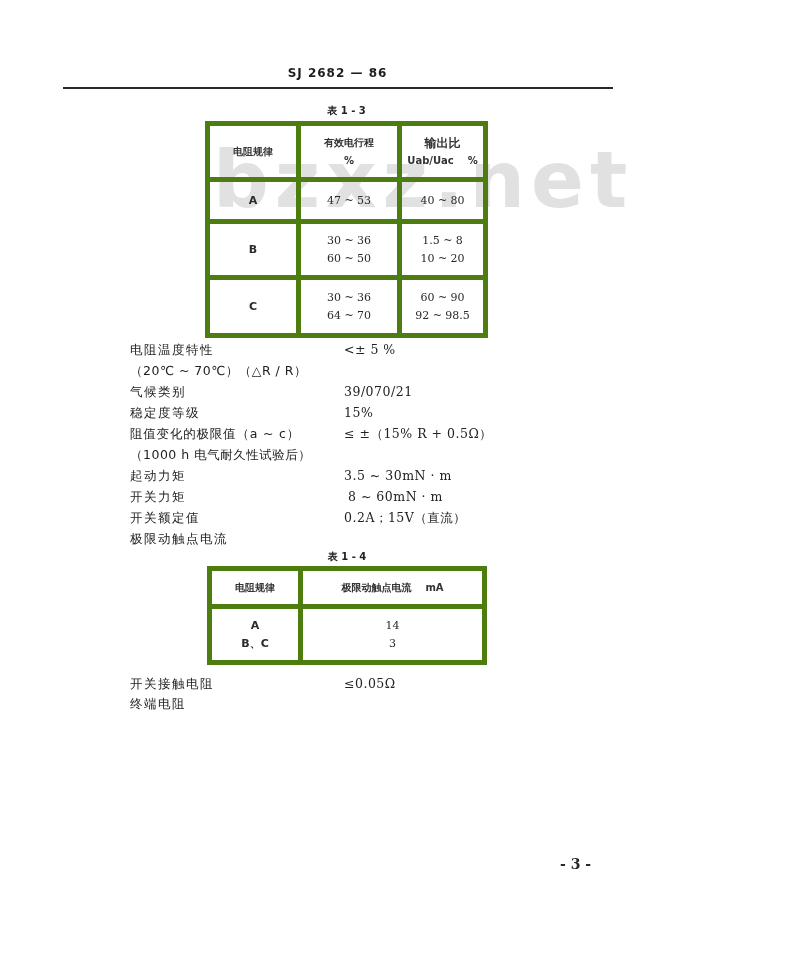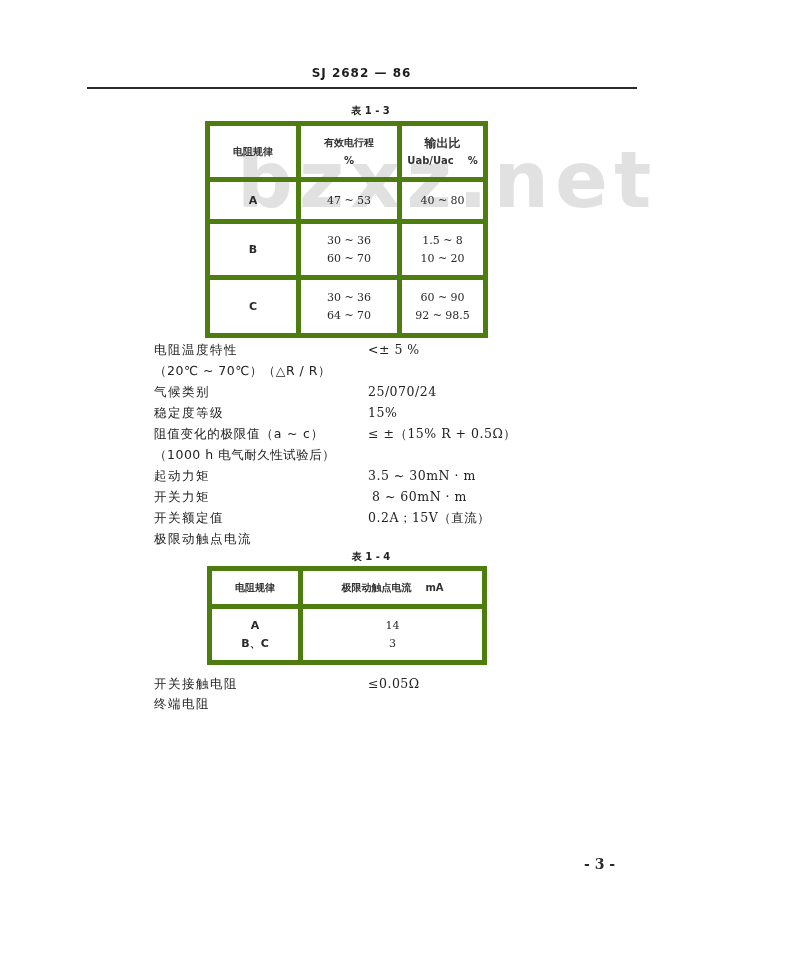--- a/index.html
+++ b/index.html
@@ -1,20 +1,20 @@
 <!DOCTYPE html>
 <html><head>
 <meta charset="utf-8">
 <style>
   html, body { margin: 0; padding: 0; }
   body {
     width: 800px; height: 971px; background: #ffffff; position: relative; overflow: hidden;
     font-family: "DejaVu Serif", "Liberation Serif", serif; color: #2a2a2a;
   }
-  .abs { position: absolute; margin-left: 24px; }
+  .abs { position: absolute; }
   .header-code {
     left: 0; width: 675px; top: 66px; text-align: center;
     font-family: "DejaVu Sans", sans-serif; font-weight: bold; font-size: 12px; letter-spacing: 1px; color: #1e1e1e;
   }
   .header-rule { left: 63px; top: 87px; width: 550px; height: 2px; background: #2a2a2a; }
   .table-caption {
     font-family: "DejaVu Sans", sans-serif; font-weight: bold; font-size: 10px; text-align: center; color: #222;
   }
   table.doc {
     position: absolute; border-collapse: collapse; border: 2px solid #333; font-size: 11px;
@@ -59,21 +59,21 @@
           <span class="line">47 ~ 53</span>
         </td>
     <td>
           <span class="line">40 ~ 80</span>
         </td>
   </tr>
   <tr style="height:56px;">
     <td class="row-label">B</td>
     <td>
       <span class="line">30 ~ 36</span>
-      <span class="line">60 ~ 70</span>
+      <span class="line">60 ~ 50</span>
     </td>
     <td>
       <span class="line">1.5 ~ 8</span>
       <span class="line">10 ~ 20</span>
     </td>
   </tr>
   <tr style="height:58px;">
     <td class="row-label">C</td>
     <td>
       <span class="line">30 ~ 36</span>
@@ -84,21 +84,21 @@
       <span class="line">92 ~ 98.5</span>
     </td>
   </tr>
 </tbody>
   </table>
 
 <div class="abs spec-label" style="top:342px;">电阻温度特性</div>
 <div class="abs spec-value" style="top:342px;">&lt;± 5 %</div>
 <div class="abs spec-label" style="top:363px; letter-spacing:0.5px;">（20℃ ~ 70℃）（△R / R）</div>
 <div class="abs spec-label" style="top:384px;">气候类别</div>
-<div class="abs spec-value" style="top:384px;">25/070/24</div>
+<div class="abs spec-value" style="top:384px;">39/070/21</div>
 <div class="abs spec-label" style="top:405px;">稳定度等级</div>
 <div class="abs spec-value" style="top:405px;">15%</div>
 <div class="abs spec-label" style="top:426px; letter-spacing:0.8px;">阻值变化的极限值（a ~ c）</div>
 <div class="abs spec-value" style="top:426px;">≤ ±（15% R + 0.5Ω）</div>
 <div class="abs spec-label" style="top:447px; letter-spacing:0.5px;">（1000 h 电气耐久性试验后）</div>
 <div class="abs spec-label" style="top:468px;">起动力矩</div>
 <div class="abs spec-value" style="top:468px;text-align:right;">3.5 ~ 30mN · m</div>
 <div class="abs spec-label" style="top:489px;">开关力矩</div>
 <div class="abs spec-value" style="top:489px; left:348px;">8 ~ 60mN · m</div>
 <div class="abs spec-label" style="top:510px;">开关额定值</div>

